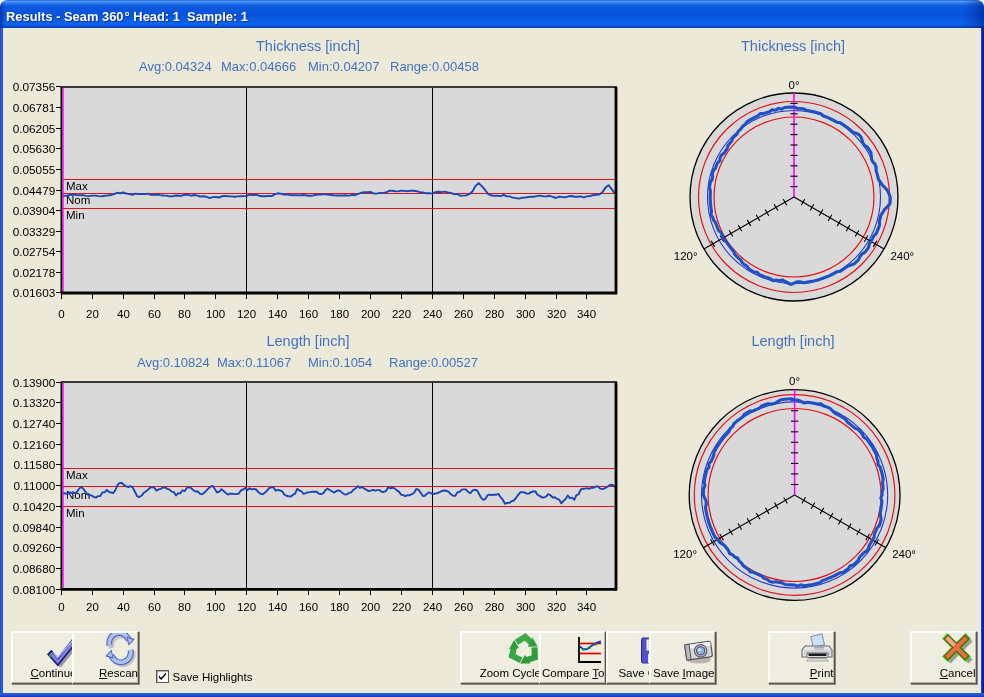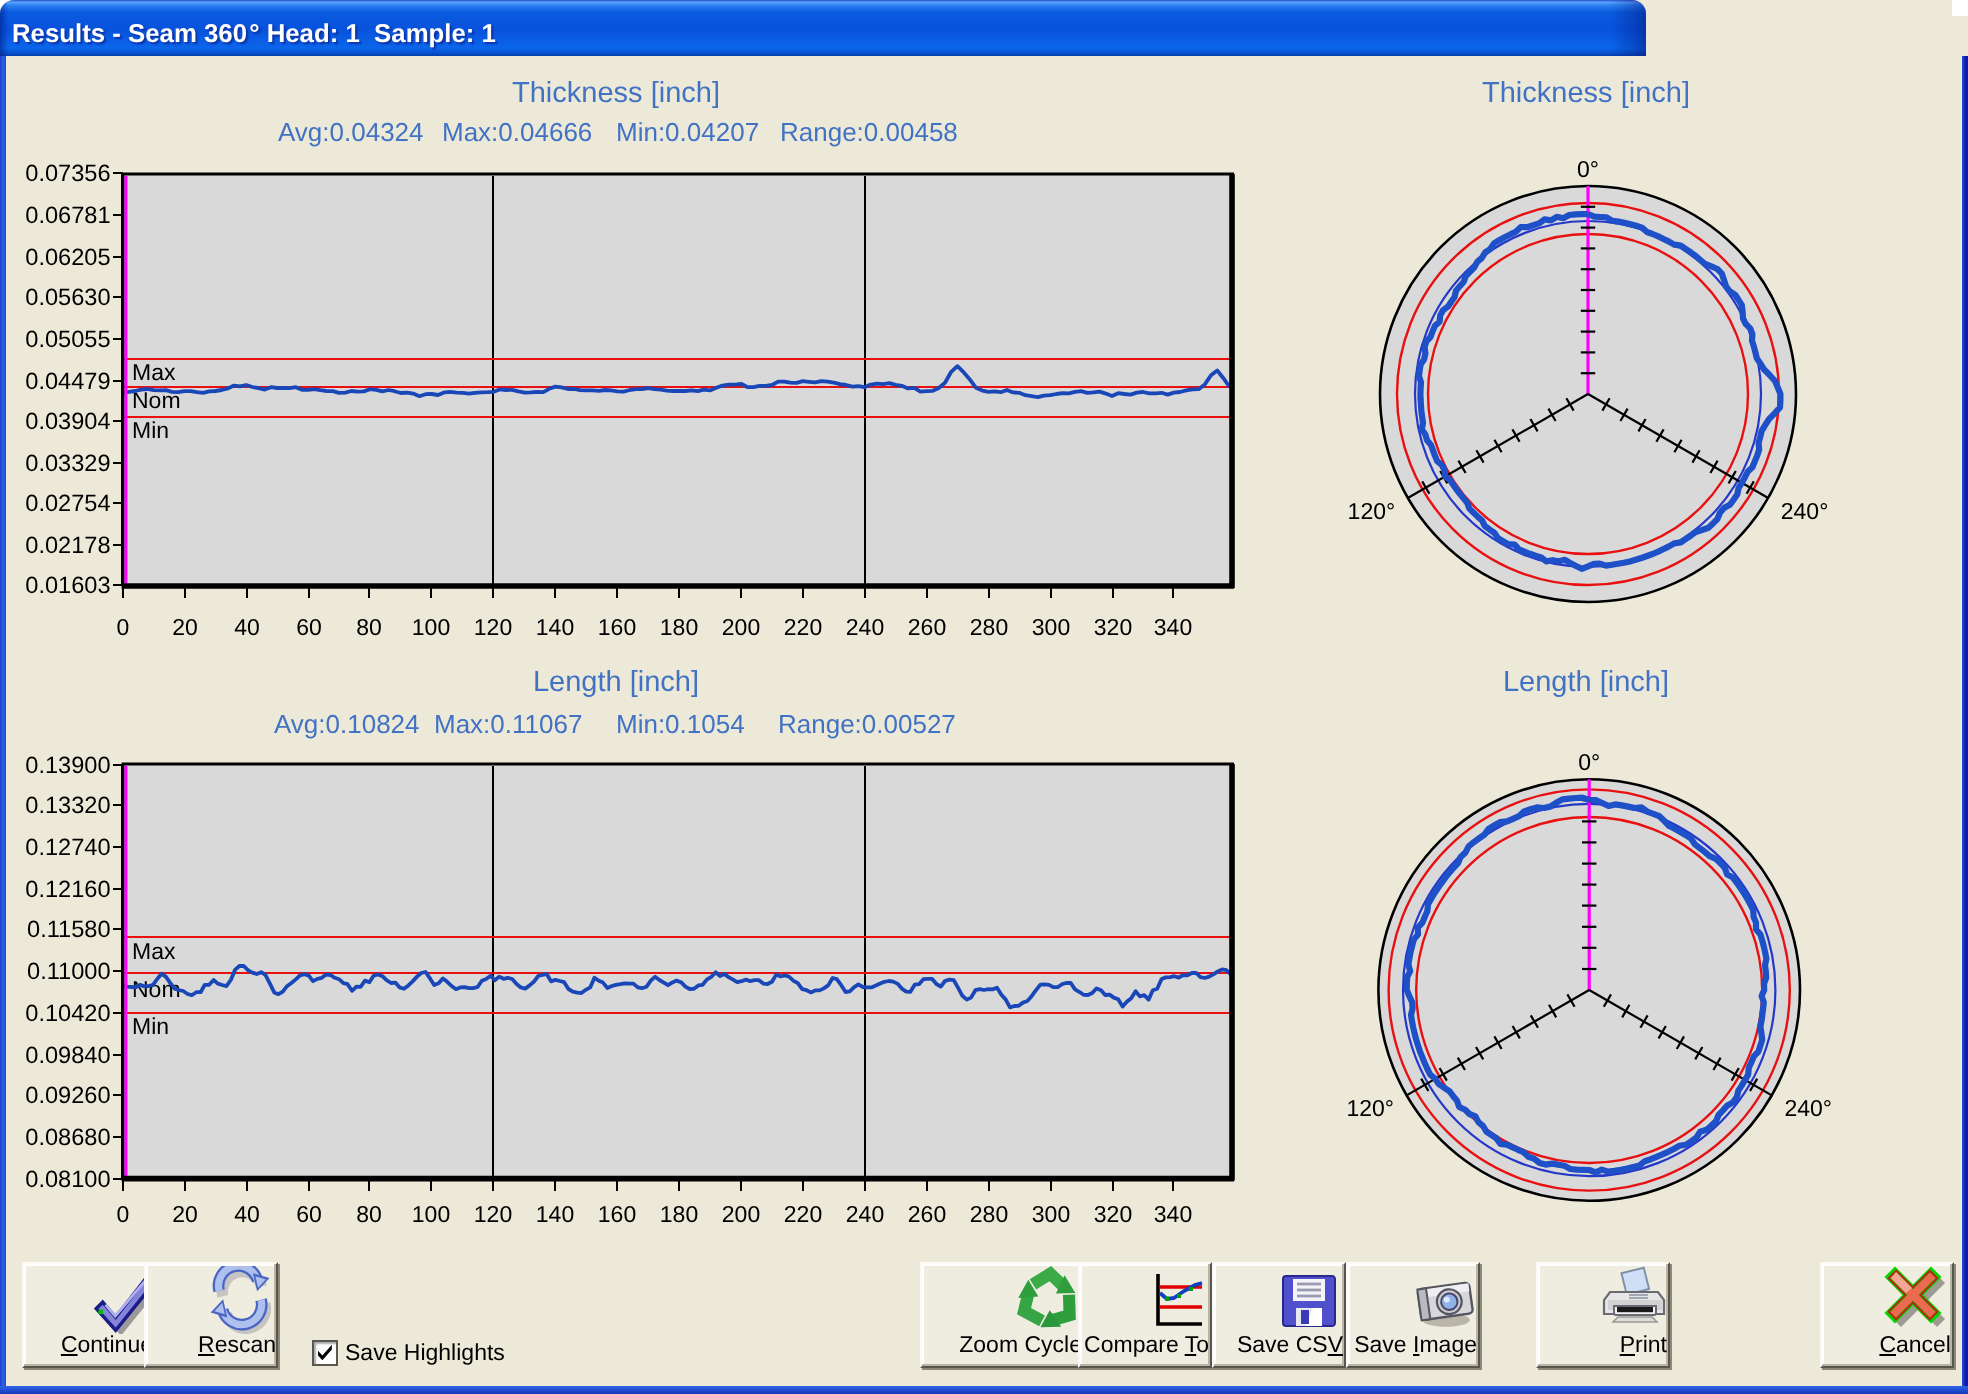--- a/index.html
+++ b/index.html
@@ -1,17 +1,17 @@
 <!DOCTYPE html>
 <html><head><meta charset="utf-8"><style>
 *{margin:0;padding:0;box-sizing:border-box}
 html,body{width:984px;height:697px;overflow:hidden;font-family:"Liberation Sans",sans-serif;background:#ece9d8}
 #cornl{position:absolute;left:0;top:0;width:8px;height:8px;background:#fff}
 #cornr{position:absolute;right:0;top:0;width:8px;height:8px;background:#fff}
-#titlebar{position:absolute;left:0;top:0;width:823px;height:28px;border-radius:7px 7px 0 0;
+#titlebar{position:absolute;left:0;top:0;width:984px;height:28px;border-radius:7px 7px 0 0;
 background:linear-gradient(180deg,#2a50c8 0%,#58a3ff 4%,#2b7ff1 10%,#0a5ade 22%,#0852dc 52%,#0a5fe6 74%,#0b66ec 86%,#0853d2 94%,#0640ac 100%);}
 #titlebar .shade{position:absolute;inset:0;border-radius:7px 7px 0 0;
 background:linear-gradient(90deg,rgba(0,20,120,0.5) 0%,rgba(0,20,120,0) 0.5%,rgba(0,20,120,0) 97.8%,rgba(0,20,120,0.28) 99.2%,rgba(0,20,120,0.5) 100%)}
 #title{position:absolute;left:6px;top:8.5px;color:#fff;font-size:12.9px;font-weight:bold;text-shadow:1px 1px 1px #1030a0}
 #bl{position:absolute;left:0;top:28px;width:3px;height:665px;background:linear-gradient(90deg,#1840c0,#2e62e8,#1c4cd0)}
 #br{position:absolute;right:0;top:28px;width:3.5px;height:665px;background:linear-gradient(90deg,#2e50d8,#0d1db8,#0a18a8)}
 #bb{position:absolute;left:0;top:693px;width:984px;height:4px;background:linear-gradient(180deg,#2e62e8,#123ab8)}
 #client{position:absolute;left:3px;top:28px;width:978px;height:665px;background:#ece9d8}
 svg.main{position:absolute;left:0;top:0}
 .btn{position:absolute;top:630.5px;height:53px;background:#efece0;border:1px solid;border-color:#fbfaf6 #58564c #58564c #fbfaf6;box-shadow:inset -1px -1px 0 #b8b5a4,inset 1px 1px 0 #fff,1px 1px 0 #8c897c;text-align:right}
@@ -310,21 +310,21 @@
       <rect x="8.5" y="6.5" width="16" height="11" fill="#f4f4f8"></rect>
       <g stroke="#9a9ab0" stroke-width="1.4">
         <line x1="10.5" y1="9" x2="22.5" y2="9"></line>
         <line x1="10.5" y1="12" x2="22.5" y2="12"></line>
         <line x1="10.5" y1="15" x2="22.5" y2="15"></line>
       </g>
       <path d="M10 30 v-9 h13 v9 Z" fill="#e8e8f2"></path>
       <path d="M18.5 21 h4.5 v9 h-8 Z" fill="#fff"></path>
       <rect x="12.5" y="22" width="4" height="7" fill="#3a3ab4"></rect>
     </svg><div class="bl">Save CS<u>V</u></div></div>
-<div class="btn" style="left:673px;width:66.5px"><svg class="ic" viewBox="0 0 34 34">
+<div class="btn" style="left:649px;width:66.5px"><svg class="ic" viewBox="0 0 34 34">
       <ellipse cx="18" cy="27" rx="12" ry="3.4" fill="#b9b6a8"></ellipse>
       <g transform="rotate(-8 17 17)">
         <rect x="4.5" y="10" width="26" height="15.5" rx="2" fill="#d7d7db" stroke="#55555f" stroke-width="1.2"></rect>
         <rect x="4.8" y="10.4" width="25.4" height="4" fill="#efeff2"></rect>
         <rect x="4.5" y="10" width="4.4" height="15.5" fill="#b9b9c0" stroke="#55555f" stroke-width="1"></rect>
         <circle cx="19.5" cy="18.2" r="6.2" fill="#c9c9cf" stroke="#55555f" stroke-width="1.1"></circle>
         <circle cx="19.5" cy="18.2" r="4.1" fill="#8fb2e8" stroke="#46466a" stroke-width="1"></circle>
         <circle cx="18.4" cy="17" r="1.5" fill="#dfeafc"></circle>
         <rect x="24.5" y="11" width="4" height="2.4" fill="#efeff4"></rect>
       </g>

